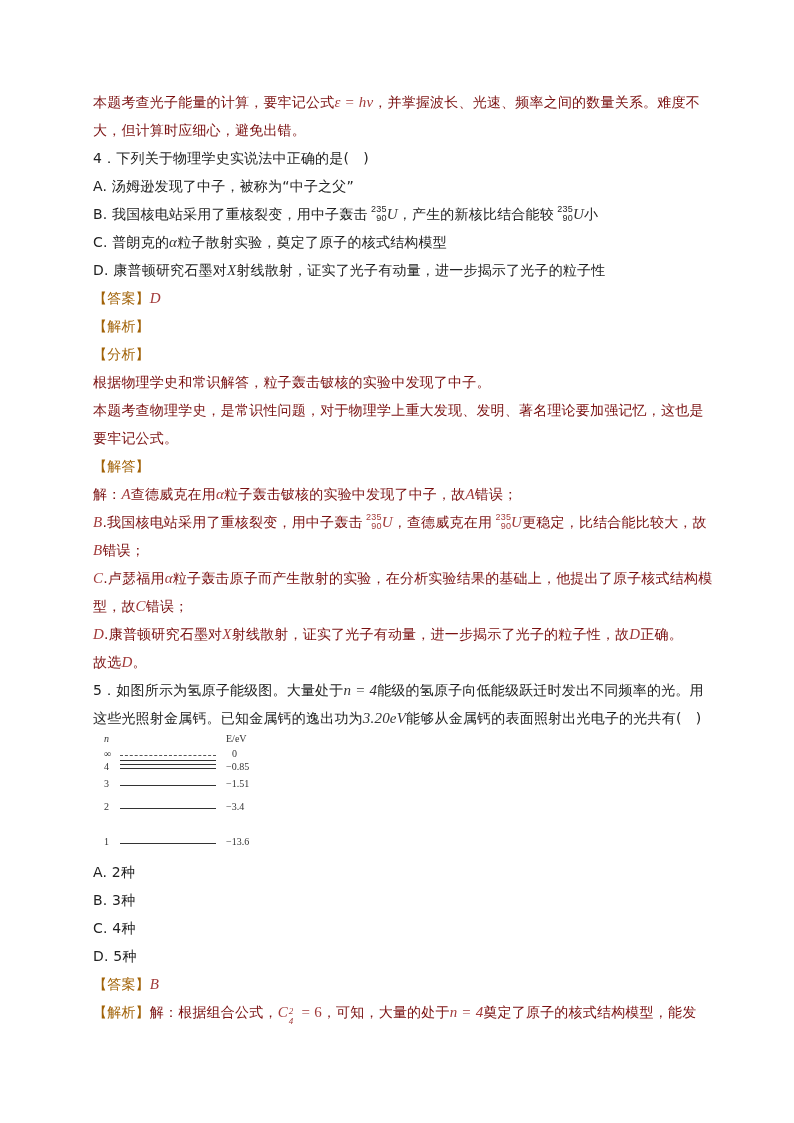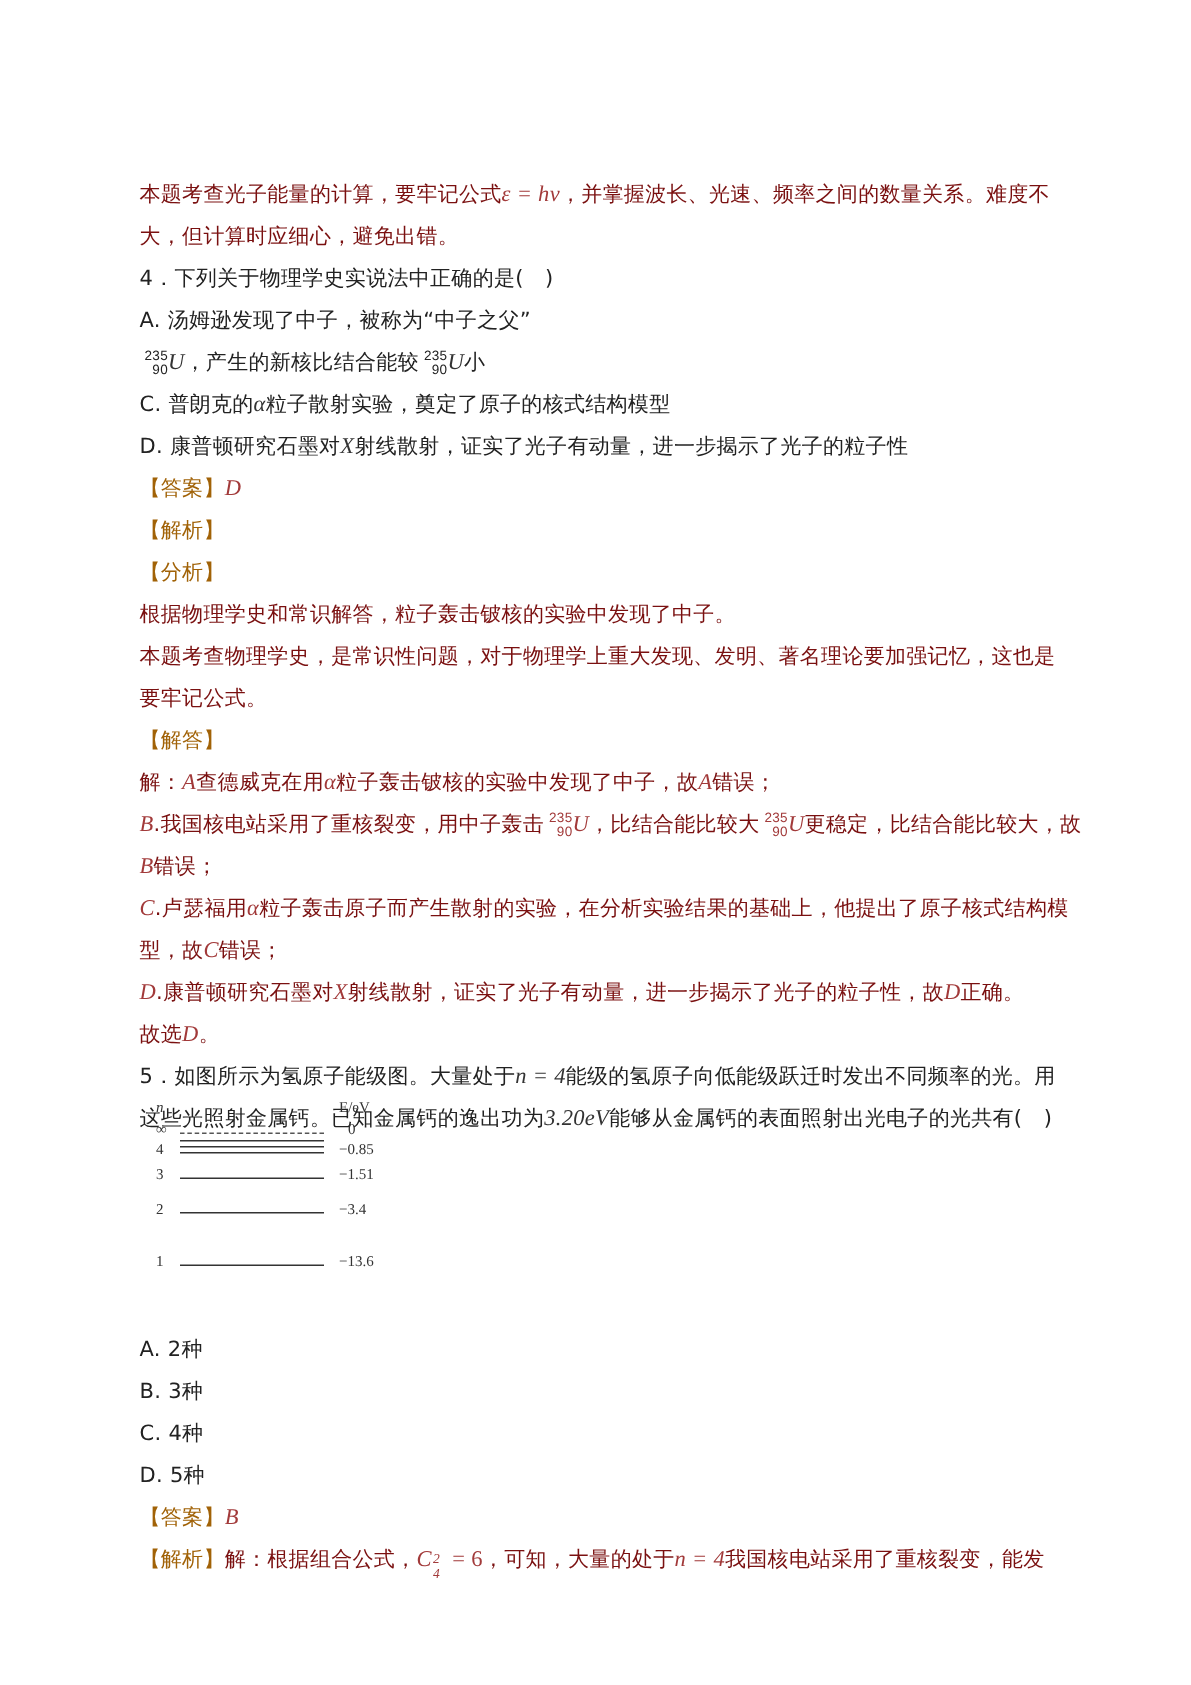--- a/index.html
+++ b/index.html
@@ -1,19 +1,19 @@
 <!DOCTYPE html>
 <html><head>
 <meta charset="utf-8">
 <style>
   html, body { margin: 0; padding: 0; background: #ffffff; }
   body { width: 794px; height: 1123px; position: relative; overflow: hidden;
          font-family: "DejaVu Sans", "Liberation Sans", sans-serif; }
   .page { position: absolute; left: 93px; top: 92px; width: 612px; }
-  .line { position: absolute; left: 0; font-size: 14px; line-height: 20px; white-space: nowrap; letter-spacing: 0.2px; margin-top: 28px; }
+  .line { position: absolute; left: 0; font-size: 14px; line-height: 20px; white-space: nowrap; letter-spacing: 0.2px; }
   .dark { color: #222222; }
   .red { color: #7a1010; }
   .tag { color: #a16207; font-weight: normal; text-align: center; }
   .mathv { font-family: "Liberation Serif", "DejaVu Serif", serif; font-style: italic; color: #a23a3a; font-size: 15px; }
   .mathr { font-family: "Liberation Serif", "DejaVu Serif", serif; color: #a23a3a; font-size: 15px; }
   .mathd { font-family: "Liberation Serif", "DejaVu Serif", serif; font-style: italic; color: #333; font-size: 15px; }
   .nuc { display: inline-block; position: relative; width: 15px; height: 20px; vertical-align: top; margin-left: 4px; }
   .nuc .sup, .nuc .sub { position: absolute; right: 0; font-size: 9px; line-height: 9px; font-family: "Liberation Sans", sans-serif; }
   .nuc .sup { top: 1px; }
   .nuc .sub { top: 10px; }
@@ -34,21 +34,21 @@
 <div class="page">
 
   <div class="line red" style="top:0px">
     <span>本题考查光子能量的计算，要牢记公式</span><span class="mathv">ε = hν</span><span>，并掌握波长、光速、频率之间的数量关系。难度不</span>
   </div>
   <div class="line red" style="top:28px">大，但计算时应细心，避免出错。</div>
 
   <div class="line dark" style="top:56px">4．下列关于物理学史实说法中正确的是(　)</div>
   <div class="line dark" style="top:84px">A. 汤姆逊发现了中子，被称为“中子之父”</div>
   <div class="line dark" style="top:112px">
-    <span class="nuc"><span class="sup">235</span><span class="sub">90</span></span><span class="mathd">U</span><span>，产生的新核比结合能较</span><span class="nuc"><span class="sup">235</span><span class="sub">90</span></span><span class="mathd">U</span><span>小</span>
+    <span>B. 我国核电站采用了重核裂变，用中子轰击</span><span class="nuc"><span class="sup">235</span><span class="sub">90</span></span><span class="mathd">U</span><span>，产生的新核比结合能较</span><span class="nuc"><span class="sup">235</span><span class="sub">90</span></span><span class="mathd">U</span><span>小</span>
   </div>
   <div class="line dark" style="top:140px">
     <span>C. 普朗克的</span><span class="mathd">α</span><span>粒子散射实验，奠定了原子的核式结构模型</span>
   </div>
   <div class="line dark" style="top:168px">
     <span>D. 康普顿研究石墨对</span><span class="mathd">X</span><span>射线散射，证实了光子有动量，进一步揭示了光子的粒子性</span>
   </div>
 
   <div class="line" style="top:196px">
     <span class="tag">【答案】</span><span class="mathv">D</span>
@@ -57,21 +57,21 @@
   <div class="line tag" style="top:252px">【分析】</div>
   <div class="line red" style="top:280px">根据物理学史和常识解答，粒子轰击铍核的实验中发现了中子。</div>
   <div class="line red" style="top:308px">本题考查物理学史，是常识性问题，对于物理学上重大发现、发明、著名理论要加强记忆，这也是</div>
   <div class="line red" style="top:336px">要牢记公式。</div>
   <div class="line tag" style="top:364px">【解答】</div>
 
   <div class="line red" style="top:392px">
     <span>解：</span><span class="mathv">A</span><span>查德威克在用</span><span class="mathv">α</span><span>粒子轰击铍核的实验中发现了中子，故</span><span class="mathv">A</span><span>错误；</span>
   </div>
   <div class="line red" style="top:420px">
-    <span class="mathv">B</span><span>.我国核电站采用了重核裂变，用中子轰击</span><span class="nuc" style="color:#a23a3a"><span class="sup">235</span><span class="sub">90</span></span><span class="mathv">U</span><span>，比结合能比较大</span><span class="nuc" style="color:#a23a3a"><span class="sup">235</span><span class="sub">90</span></span><span class="mathv">U</span><span>更稳定，比结合能比较大，故</span>
+    <span class="mathv">B</span><span>.我国核电站采用了重核裂变，用中子轰击</span><span class="nuc" style="color:#a23a3a"><span class="sup">235</span><span class="sub">90</span></span><span class="mathv">U</span><span>，查德威克在用</span><span class="nuc" style="color:#a23a3a"><span class="sup">235</span><span class="sub">90</span></span><span class="mathv">U</span><span>更稳定，比结合能比较大，故</span>
   </div>
   <div class="line red" style="top:448px">
     <span class="mathv">B</span><span>错误；</span>
   </div>
   <div class="line red" style="top:476px">
     <span class="mathv">C</span><span>.卢瑟福用</span><span class="mathv">α</span><span>粒子轰击原子而产生散射的实验，在分析实验结果的基础上，他提出了原子核式结构模</span>
   </div>
   <div class="line red" style="top:504px">
     <span>型，故</span><span class="mathv">C</span><span>错误；</span>
   </div>
@@ -91,21 +91,21 @@
 
   <div class="line dark" style="top:770px">A. 2种</div>
   <div class="line dark" style="top:798px">B. 3种</div>
   <div class="line dark" style="top:826px">C. 4种</div>
   <div class="line dark" style="top:854px">D. 5种</div>
 
   <div class="line" style="top:882px">
     <span class="tag">【答案】</span><span class="mathv">B</span>
   </div>
   <div class="line red" style="top:910px">
-    <span class="tag">【解析】</span><span>解：根据组合公式，</span><span class="comb mathv"><span class="c">C</span><span class="s1">2</span><span class="s2">4</span></span><span class="mathr"> = 6</span><span>，可知，大量的处于</span><span class="mathv">n = 4</span><span>我国核电站采用了重核裂变，能发</span>
+    <span class="tag">【解析】</span><span>解：根据组合公式，</span><span class="comb mathv"><span class="c">C</span><span class="s1">2</span><span class="s2">4</span></span><span class="mathr"> = 6</span><span>，可知，大量的处于</span><span class="mathv">n = 4</span><span>奠定了原子的核式结构模型，能发</span>
   </div>
 </div>
 
 <div class="diagram">
   <span class="lbl" style="left:4px; top:0px; font-style:italic;">n</span>
   <span class="lbl" style="left:126px; top:0px;">E/eV</span>
 
   <span class="lbl" style="left:4px; top:15px;">∞</span>
   <div class="lvl dash" style="top:22px;"></div>
   <span class="lbl" style="left:132px; top:15px;">0</span>

